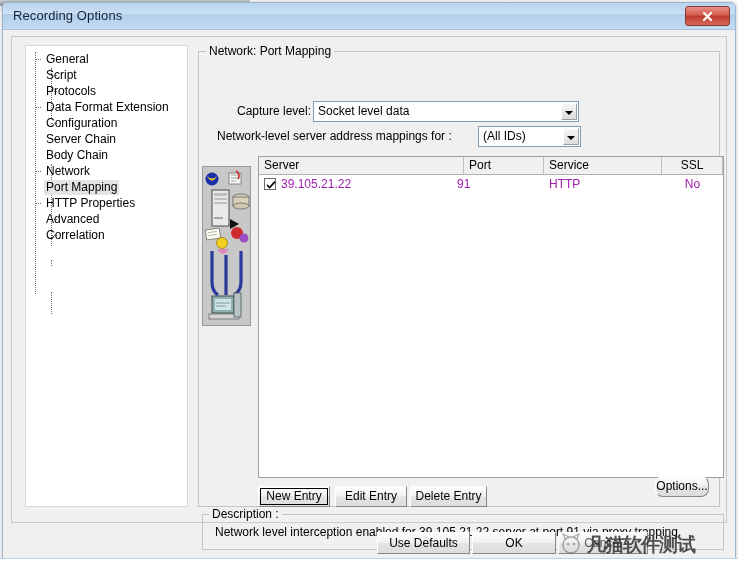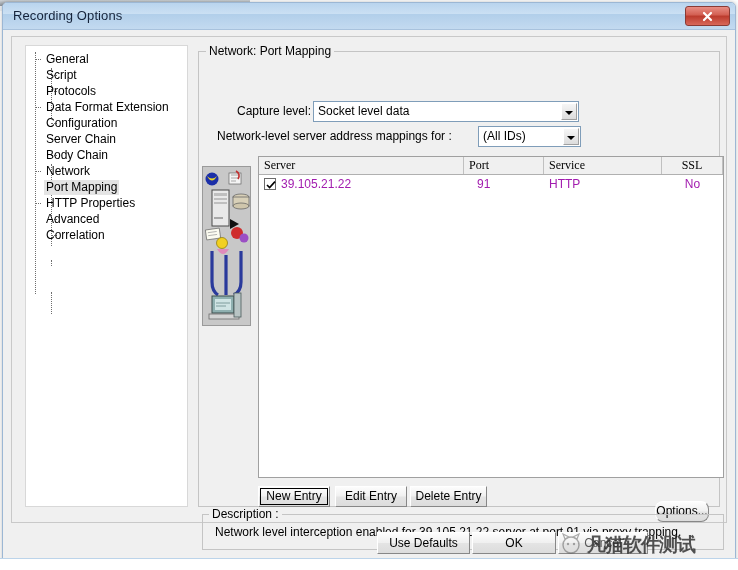--- a/index.html
+++ b/index.html
@@ -209,21 +209,20 @@
     background: #ffffff;
     border: 1px solid #a0a0a0;
     box-sizing: border-box;
     overflow: hidden;
   }
   #table-head {
     position: relative;
     height: 17px;
     background: #f0f0f0;
     border-bottom: 1px solid #b0b0b0;
-    font-family: Liberation Serif, serif;
   }
   .th {
     position: absolute;
     top: 0; height: 17px; line-height: 17px;
     font-size: 12px;
     color: #000;
     background: #f0f0f0;
     border-right: 1px solid #c0c0c0;
     box-sizing: border-box;
     cursor: pointer;
@@ -270,21 +269,21 @@
     color: #000;
     text-align: center;
     cursor: pointer;
     white-space: nowrap;
     line-height: 19px;
   }
   .btn.focused { outline: 1px solid #000; outline-offset: -3px; }
   #btn-new    { left: 246px; top: 449px; width: 72px; height: 21px; }
   #btn-edit   { left: 323px; top: 449px; width: 72px; height: 21px; }
   #btn-delete { left: 398px; top: 449px; width: 77px; height: 21px; }
-  #btn-options{ left: 643px; top: 464px; width: 54px; height: 21px; border-radius: 8px; }
+  #btn-options{ left: 643px; top: 439px; width: 54px; height: 21px; border-radius: 8px; }
 
   
   #desc-box {
     position: absolute;
     left: 190px; top: 477px;
     width: 522px; height: 36px;
     border: 1px solid #c4c4c4;
     box-sizing: border-box;
   }
   #desc-title {
@@ -472,21 +471,21 @@
           <div class="th a-ctr" style="left: 403px; width: 61px;">SSL</div>
         </div>
       <div id="table-body">
           <div class="tr">
             <span class="cbx">
               <svg width="10" height="10" viewBox="0 0 10 10">
                 <path d="M1 5 L3.6 7.6 L9 1.6" stroke="#000" stroke-width="1.6" fill="none"></path>
               </svg>
             </span>
             <div class="td " style="left: 22px; width: 183px;">39.105.21.22</div>
-            <div class="td " style="left: 218px; width: 75px;">91</div>
+            <div class="td " style="left: 198px; width: 75px;">91</div>
             <div class="td " style="left: 290px; width: 113px;">HTTP</div>
             <div class="td a-ctr" style="left: 403px; width: 61px;">No</div>
           </div>
         </div>
     </div>
 
     <div id="btn-new" class="btn focused">New Entry</div>
     <div id="btn-edit" class="btn">Edit Entry</div>
     <div id="btn-delete" class="btn">Delete Entry</div>
     <div id="btn-options" class="btn">Options...</div>

